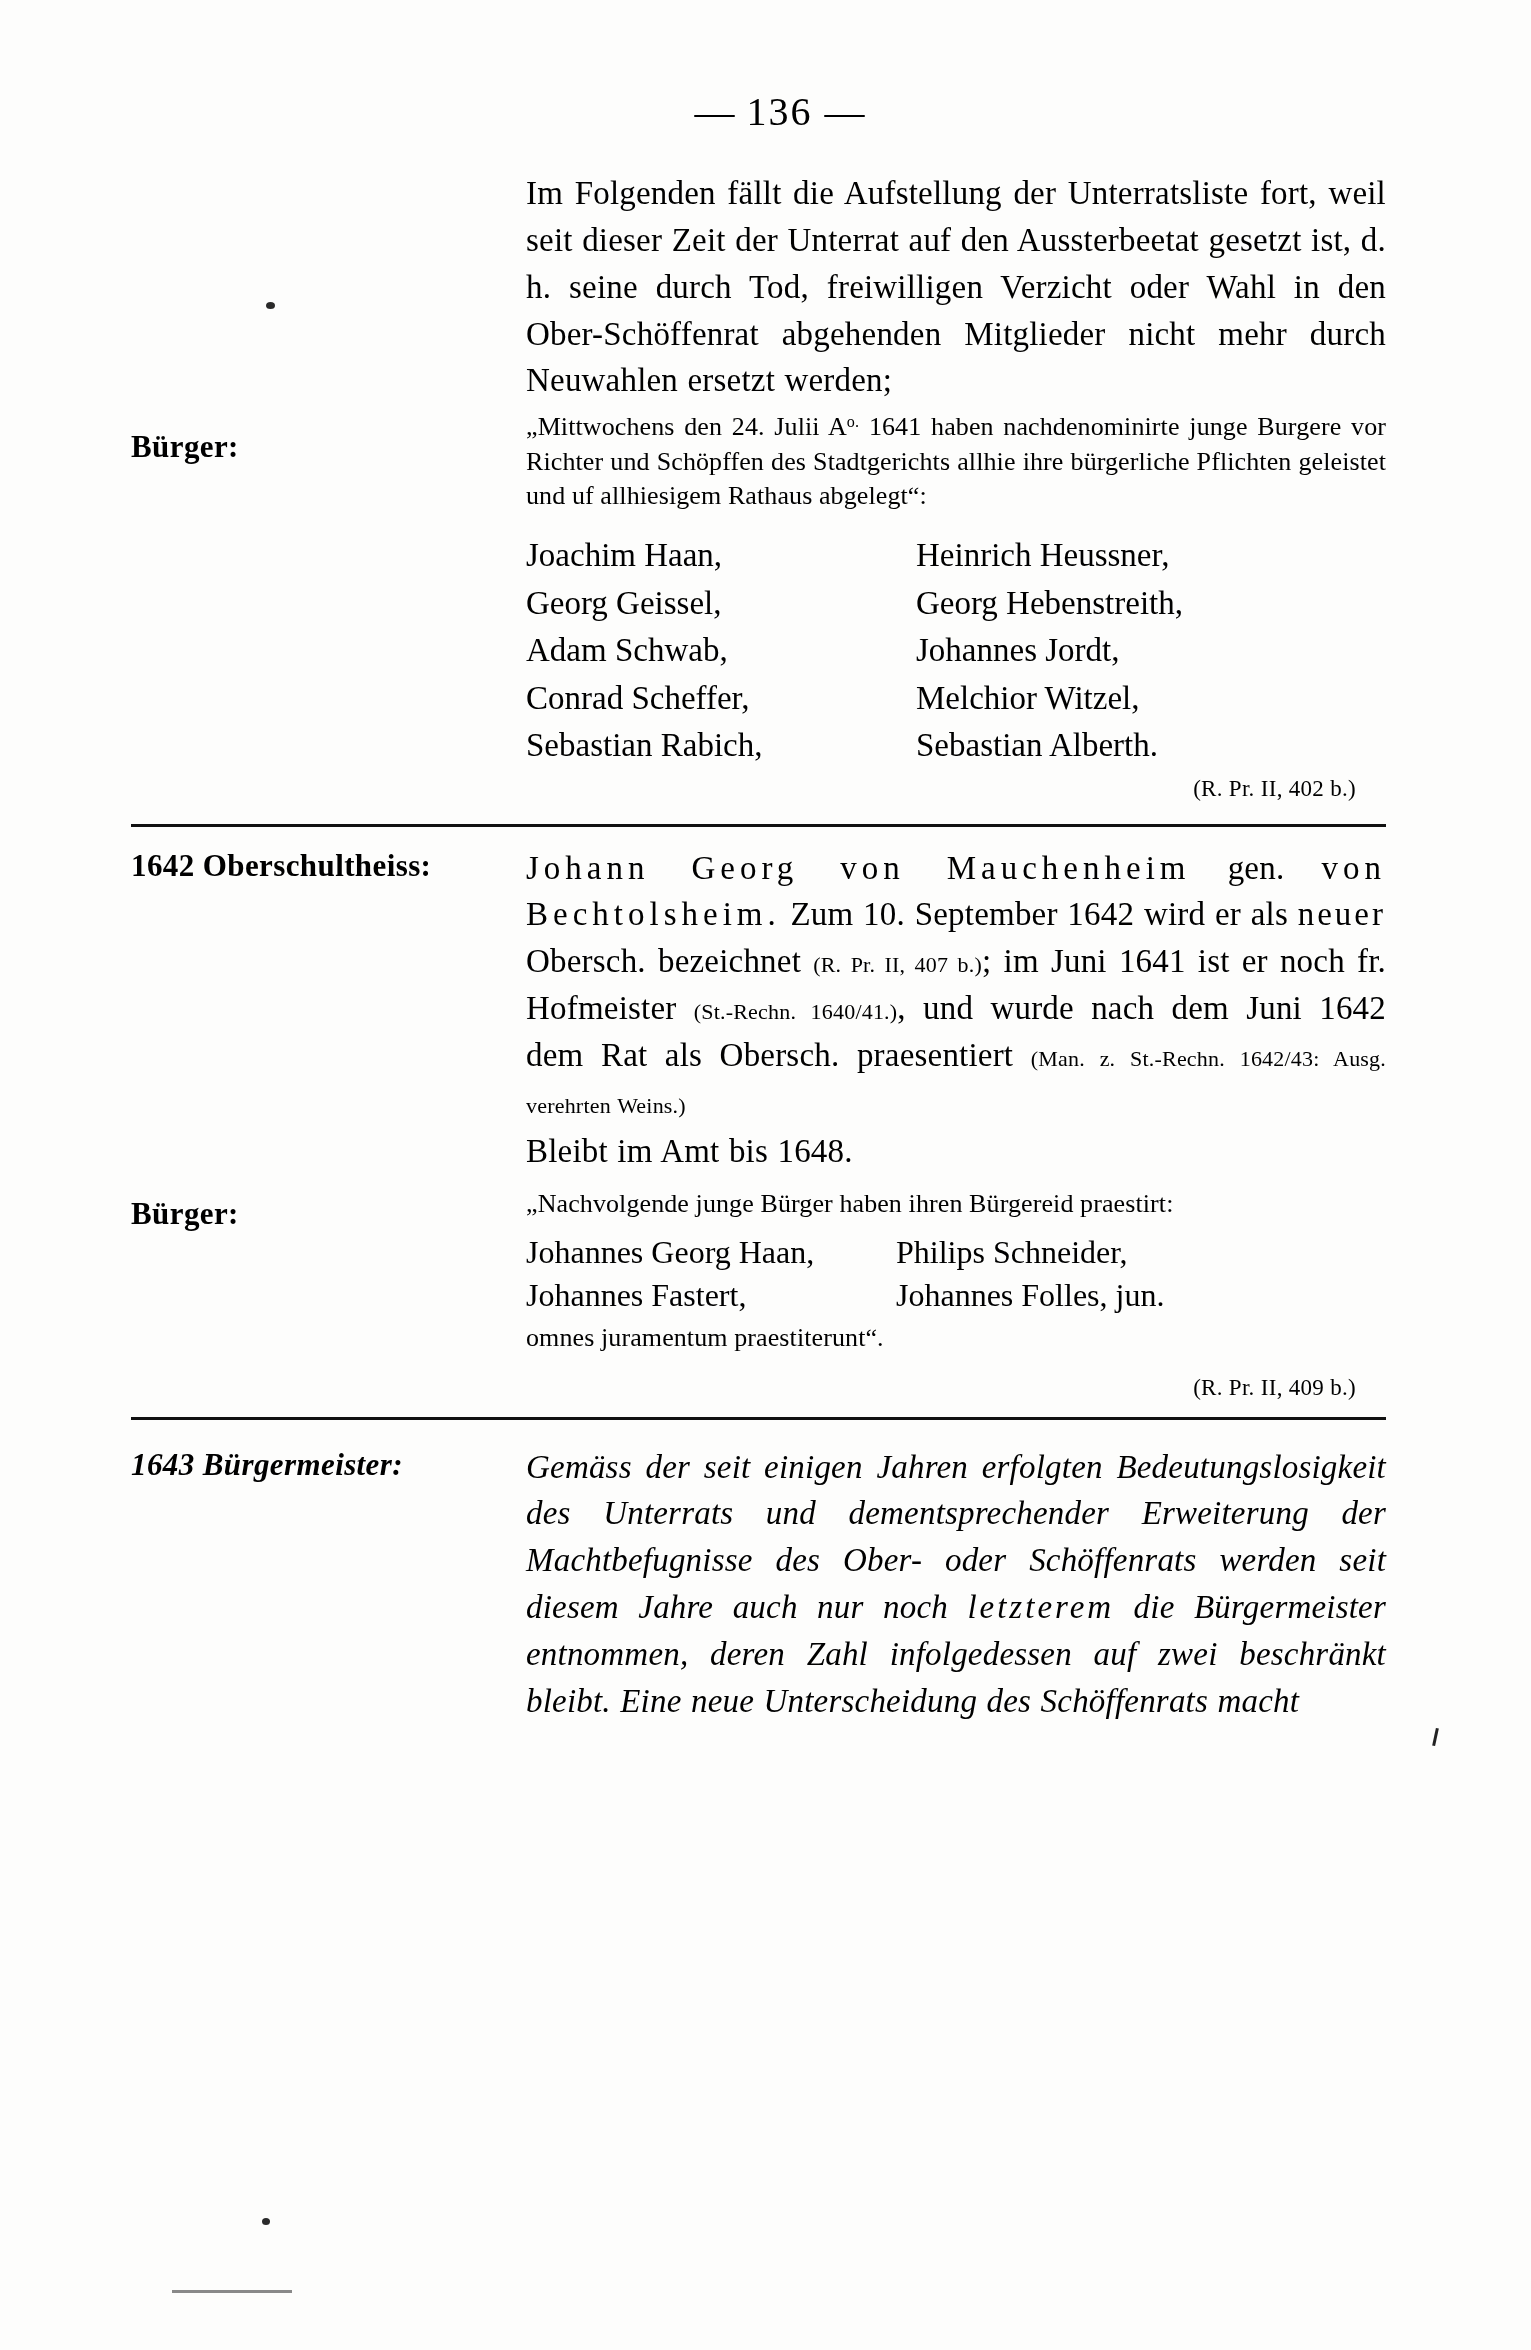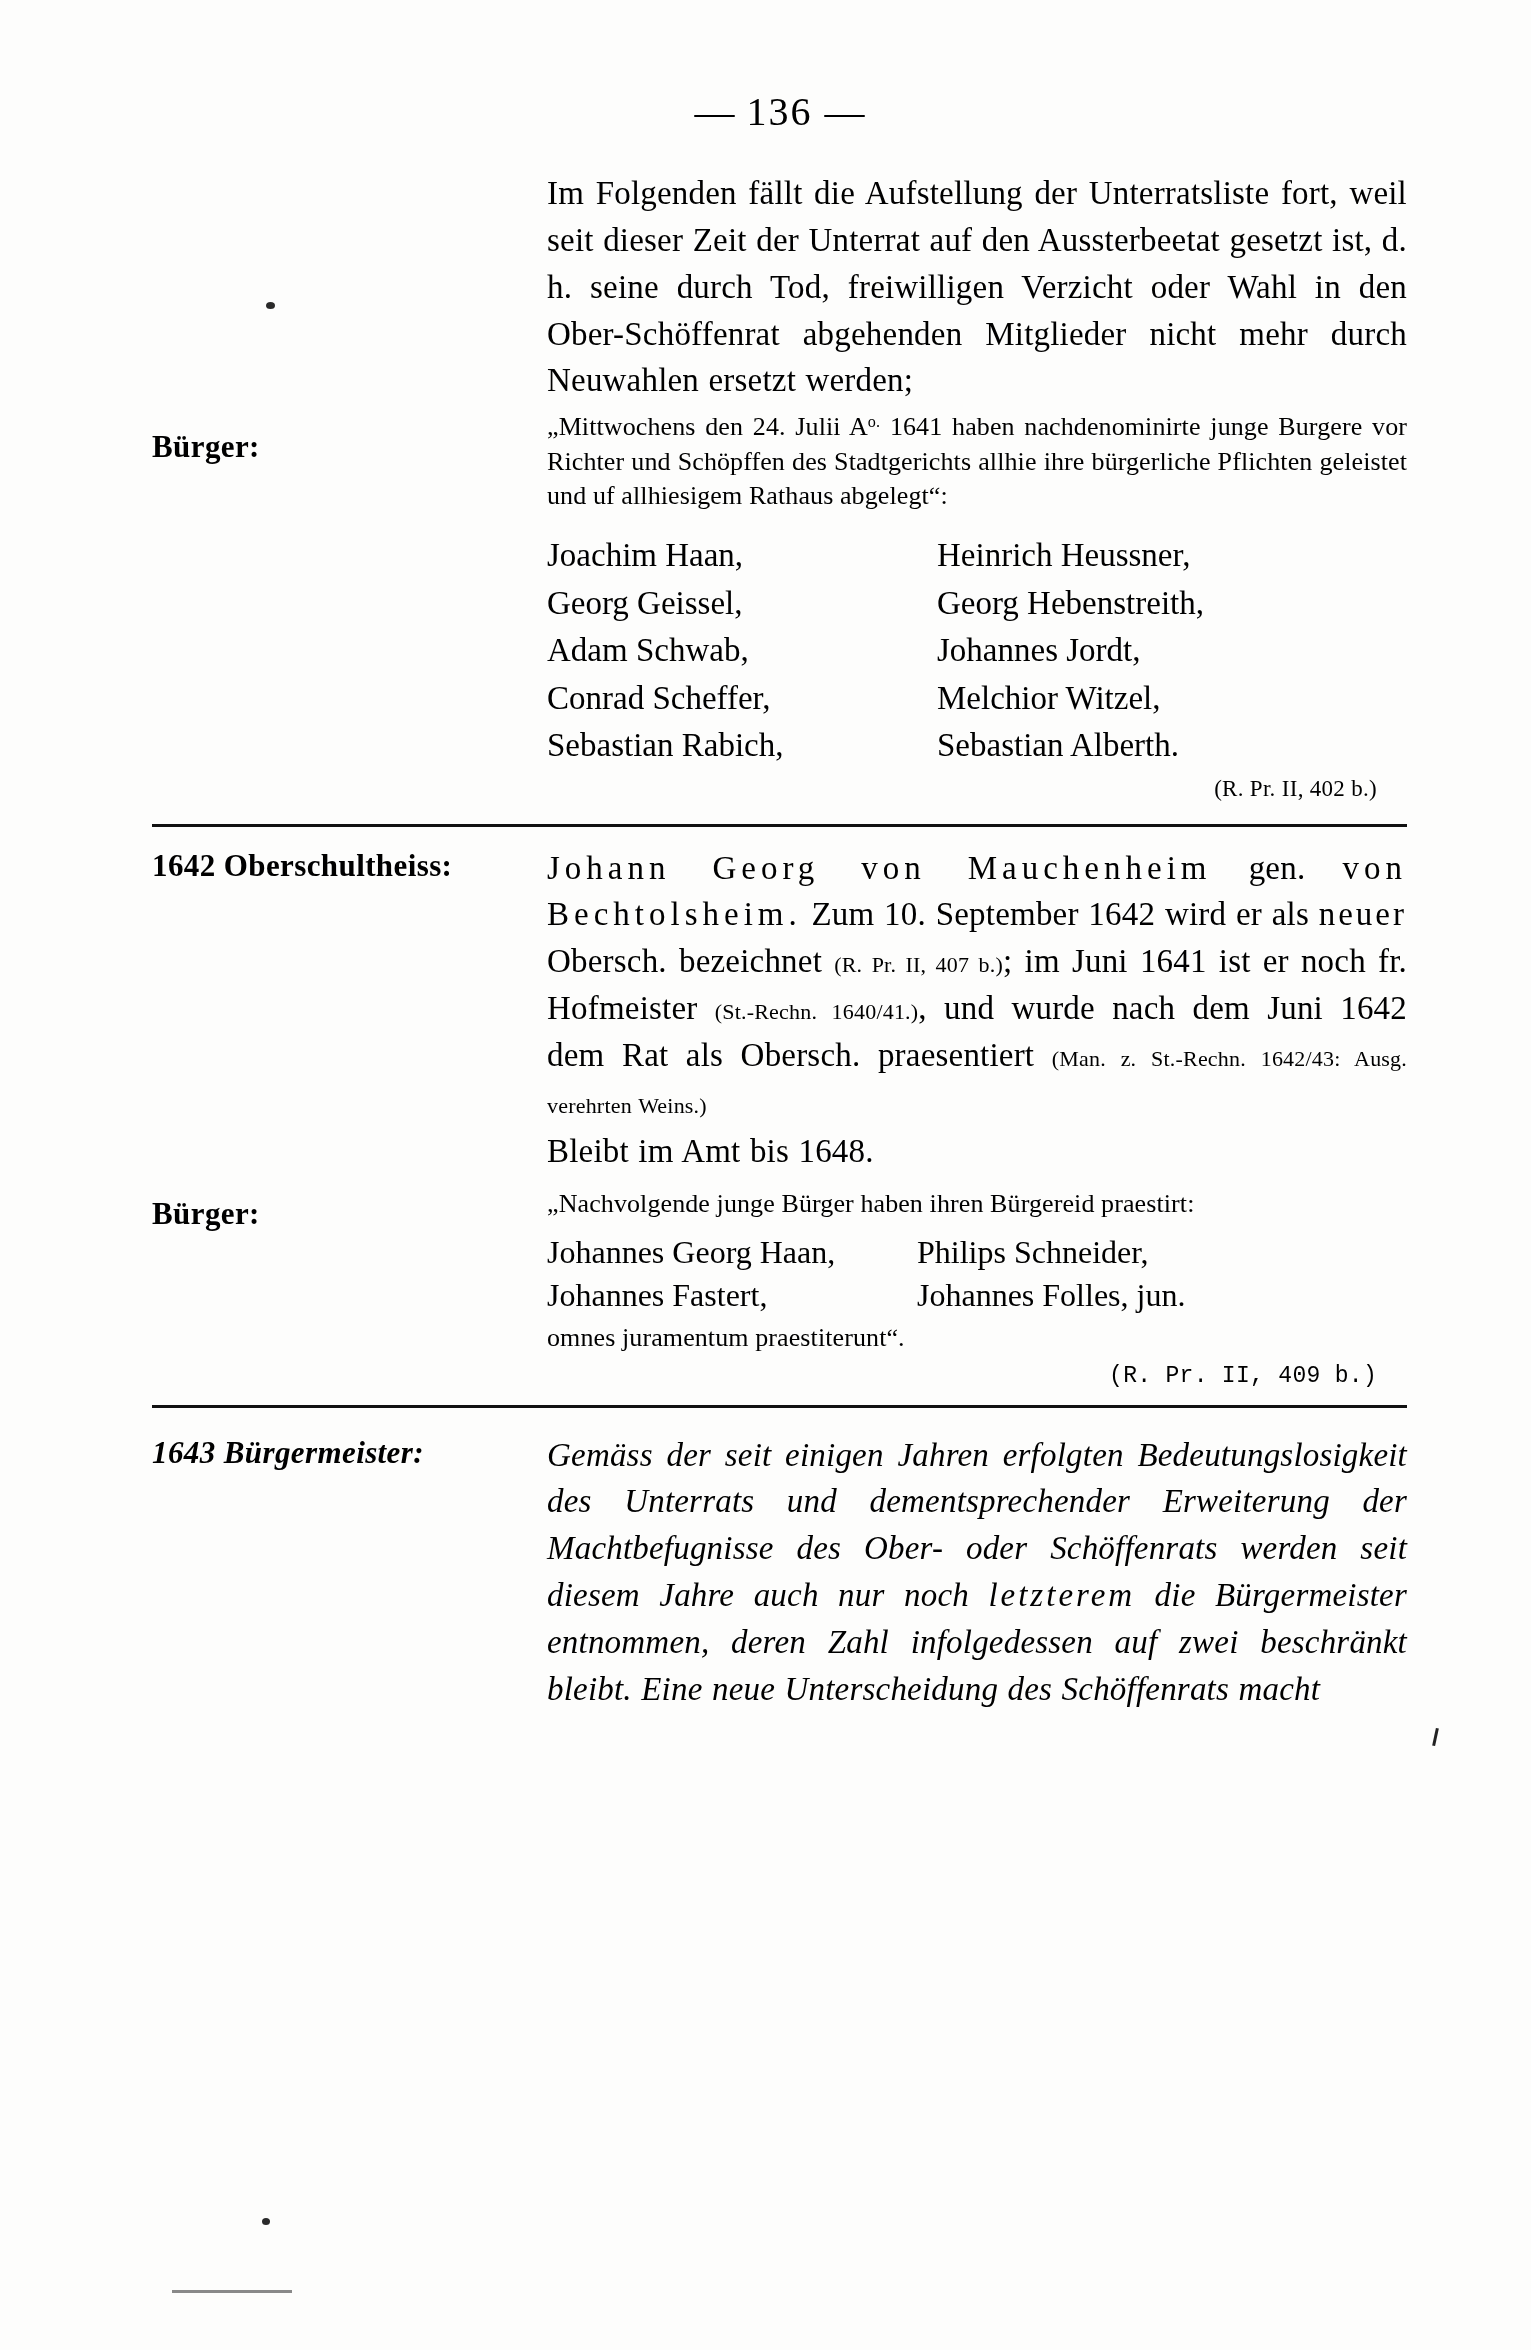--- a/index.html
+++ b/index.html
@@ -29,21 +29,21 @@
     text-align: center;
     font-size: 40px;
     letter-spacing: 2px;
     font-family: "Liberation Serif", serif;
   }
   .folio .dash { letter-spacing: 0; }
 
   
   .block {
     position: absolute;
-    left: 152px;
+    left: 131px;
     width: 1270px;
   }
 
   
   .section {
     display: flex;
     align-items: flex-start;
     width: 1255px;
   }
   .label-col {
@@ -214,21 +214,21 @@
             <div>Johannes Georg Haan,</div>
             <div>Johannes Fastert,</div>
           </div>
           <div class="col-b">
             <div>Philips Schneider,</div>
             <div>Johannes Folles, jun.</div>
           </div>
         </div>
 
         <p class="small" style="margin-top:4px;">omnes juramentum praestiterunt“.</p>
-        <p class="cite-right" style="margin-top:7px;font-family:Liberation Mono, monospace;">(R. Pr. II, 409 b.)</p>
+        <p class="cite-right" style="margin-top:19px;">(R. Pr. II, 409 b.)</p>
       </div>
     </div>
 
     <hr class="sep" style="margin-top:16px;">
 
     <div class="section" style="margin-top:24px;font-style:italic;">
       <div class="label-col">1643 Bürgermeister:</div>
       <div class="body-col">
         <p class="main" style="text-align:justify;"><span>Gemäss der seit einigen Jahren erfolgten Bedeutungslosigkeit des Unterrats und dementsprechender Erweiterung der Machtbefugnisse des Ober- oder Schöffenrats werden seit diesem Jahre auch nur noch </span><span class="sperr-sm">letzterem</span><span> die Bürgermeister entnommen, deren Zahl infolgedessen auf zwei beschränkt bleibt. Eine neue Unterscheidung des Schöffenrats macht</span></p>
       </div>

